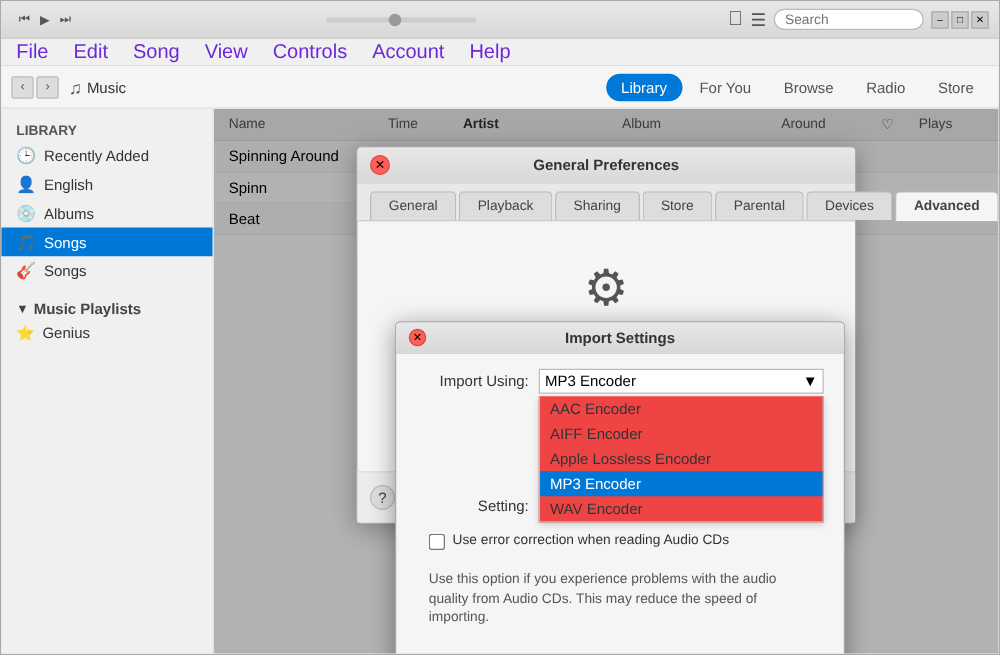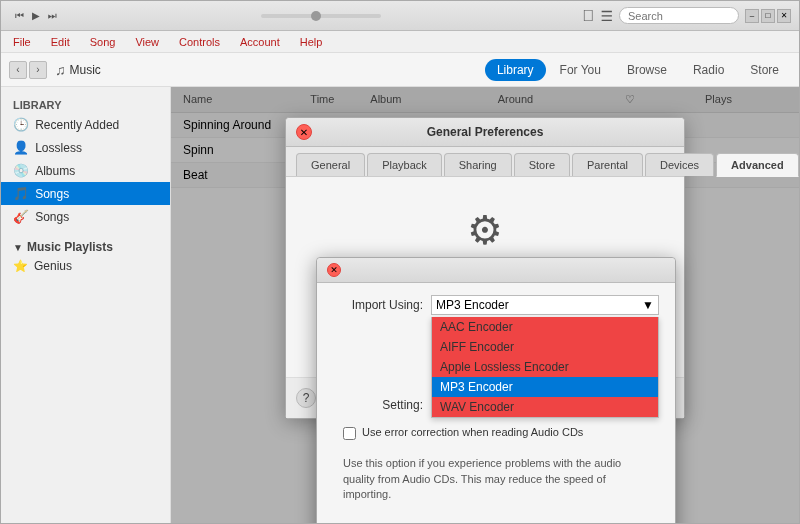--- a/index.html
+++ b/index.html
@@ -110,22 +110,22 @@
     .menu-bar {
       background: #f0f0f0;
       height: 22px;
       display: flex;
       align-items: center;
       padding: 0 8px;
       gap: 12px;
       border-bottom: 1px solid #ddd;
     }
     .menu-item {
-      font-size: 11px;
-      color: #b91c1c;
+      font-size: 16px;
+      color: #6d28d9;
       cursor: pointer;
       padding: 4px 4px;
     }
 
     
     .nav-bar {
       background: #f5f5f5;
       height: 34px;
       display: flex;
       align-items: center;
@@ -553,21 +553,21 @@
   <div class="main-area">
 
     <div class="sidebar">
       <div class="sidebar-section-title">Library</div>
       <div class="sidebar-item">
         <span class="item-icon">🕒</span>
         <span>Recently Added</span>
       </div>
       <div class="sidebar-item">
         <span class="item-icon">👤</span>
-        <span>Lossless</span>
+        <span>English</span>
       </div>
       <div class="sidebar-item">
         <span class="item-icon">💿</span>
         <span>Albums</span>
       </div>
       <div class="sidebar-item active">
         <span class="item-icon">🎵</span>
         <span>Songs</span>
       </div>
       <div class="sidebar-item">
@@ -583,20 +583,21 @@
         <span class="item-icon">⭐</span>
         <span>Genius</span>
       </div>
     </div>
 
     <div class="content-panel">
 
       <div class="table-header">
         <div class="col">Name</div>
         <div class="col">Time</div>
+        <div class="col sorted">Artist</div>
         <div class="col">Album</div>
         <div class="col">Around</div>
         <div class="col">♡</div>
         <div class="col">Plays</div>
       </div>
 
       <div class="table-row">
         <div class="cell">Spinning Around</div>
         <div class="cell">3:27</div>
         <div class="cell">Kylie Minogue</div>
@@ -654,20 +655,21 @@
               <div style="position: relative; flex: 1;">
                 <select class="gen-prefs-select">
                   <option>English (United States)</option>
                 </select>
               </div>
             </div>
 
             <div class="import-dialog">
               <div class="import-title-bar">
                 <div class="import-close">✕</div>
+                <div class="import-title">Import Settings</div>
                 <div style="width:14px;"></div>
               </div>
               <div class="import-body">
 
                 <div class="import-row">
                   <span class="import-label">Import Using:</span>
                   <div class="import-select-wrapper">
                     <div style="border: 1px solid #bbb; background: #fff; padding: 2px 4px; font-size: 12px; display: flex; align-items: center; justify-content: space-between; cursor: pointer;">
                       <span>MP3 Encoder</span>
                       <span>▼</span>

